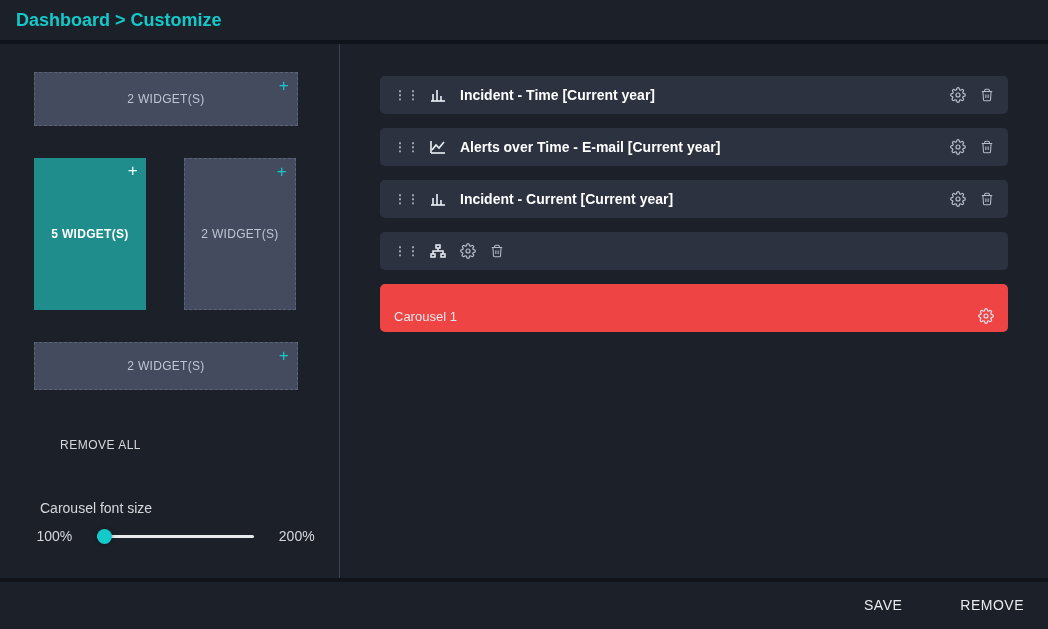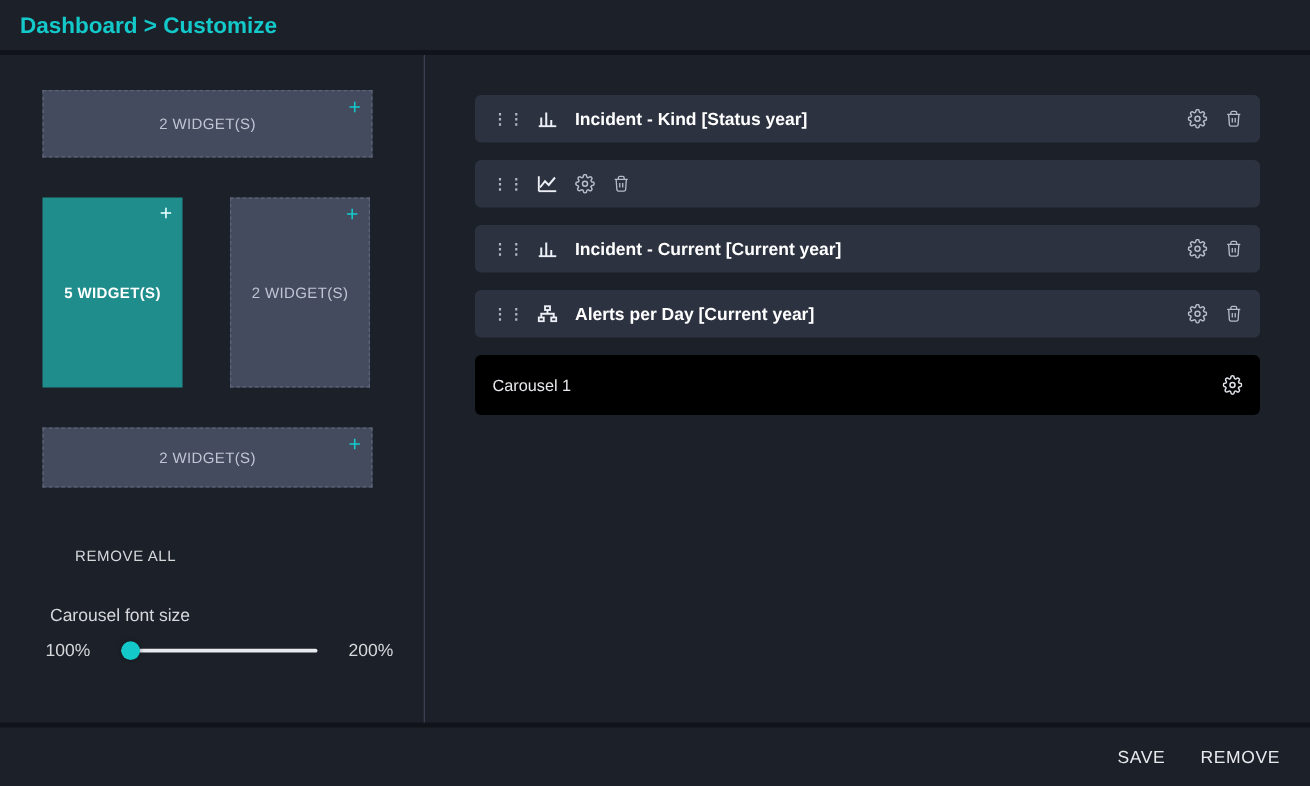--- a/index.html
+++ b/index.html
@@ -90,21 +90,21 @@
   
   .remove-all {
     margin-left: 40px;
     margin-top: 48px;
     font-size: 12px;
     letter-spacing: 0.5px;
   }
   
   .slider-block {
     margin-left: 12px;
-    margin-top: 32px;
+    margin-top: 48px;
   }
   .slider-label { font-size: 14px; color: #d6d8dc; margin-bottom: 12px; margin-left: 8px; }
   .slider-row { display: flex; align-items: center; gap: 20px; font-size: 14px; }
   .slider-row span { width: 48px; text-align: center; }
   .track {
     position: relative;
     width: 170px;
     height: 3px;
     background: #e8eaee;
     border-radius: 2px;
@@ -137,41 +137,41 @@
     color: #fff;
     font-weight: bold;
   }
   .widget-row .grip { color: #aeb4c2; margin-right: 10px; font-size: 12px; cursor: grab; letter-spacing: 1px; }
   .widget-row .type-icon { color: #eceff5; margin-right: 12px; width: 18px; text-align: center; }
   .widget-row .title { flex: 1; }
   .widget-row .actions { display: flex; gap: 14px; color: #b6bcc9; }
   .widget-row .actions .ico { cursor: pointer; }
   
   .carousel-row {
-    background: #000000;
+    background: #ef4444;
     border-radius: 5px;
     height: 48px;
     display: flex;
-    align-items: center;
+    align-items: flex-end;
     padding: 8px 14px;
     font-size: 13px;
     color: #e6e8ec;
     position: relative;
   }
   .carousel-row .title { flex: 1; }
   .carousel-row .gear { color: #e0e3ea; cursor: pointer; }
   
   .footer {
     height: 50px;
     border-top: 4px solid #10141a;
     display: flex;
     justify-content: flex-end;
     align-items: center;
     padding: 0 24px;
-    gap: 28px;
+    gap: 58px;
     font-size: 14px;
     letter-spacing: 0.5px;
     color: #e8eaee;
   }
   .footer span { cursor: pointer; }
   
   svg { display: block; }
 </style>
 </head>
 <body>
@@ -225,21 +225,21 @@
       <span class="type-icon">
         <svg width="16" height="14" viewBox="0 0 16 14">
             <g fill="none" stroke="currentColor" stroke-width="1.6">
               <path d="M1 13h14"></path>
               <path d="M3 13V6"></path>
               <path d="M7 13V2"></path>
               <path d="M11 13V8"></path>
             </g>
           </svg>
       </span>
-      <span class="title">Incident - Kind [Status year]</span>
+      <span class="title">Incident - Time [Current year]</span>
       <span class="actions">
         <span class="ico">
           <svg width="16" height="16" viewBox="0 0 24 24" fill="none" stroke="currentColor" stroke-width="1.8">
               <circle cx="12" cy="12" r="3"></circle>
               <path d="M19.4 15a1.7 1.7 0 0 0 .34 1.87l.06.06a2 2 0 1 1-2.83 2.83l-.06-.06a1.7 1.7 0 0 0-1.87-.34 1.7 1.7 0 0 0-1 1.55V21a2 2 0 1 1-4 0v-.09a1.7 1.7 0 0 0-1-1.55 1.7 1.7 0 0 0-1.87.34l-.6.06a2 2 0 1 1-2.83-2.83l.06-.06a1.7 1.7 0 0 0 .34-1.87 1.7 1.7 0 0 0-1.55-1H3a2 2 0 1 1 0-4h.09a1.7 1.7 0 0 0 1.55-1 1.7 1.7 0 0 0-.34-1.87l-.06-.06a2 2 0 1 1 2.83-2.83l.06.06a1.7 1.7 0 0 0 1.87.34H9a1.7 1.7 0 0 0 1-1.55V3a2 2 0 1 1 4 0v.09a1.7 1.7 0 0 0 1 1.55 1.7 1.7 0 0 0 1.87-.34l.06-.06a2 2 0 1 1 2.83 2.83l-.06.06a1.7 1.7 0 0 0-.34 1.87V9a1.7 1.7 0 0 0 1.55 1H21a2 2 0 1 1 0 4h-.09a1.7 1.7 0 0 0-1.55 1z"></path>
             </svg>
         </span>
         <span class="ico">
           <svg width="14" height="16" viewBox="0 0 24 24" fill="none" stroke="currentColor" stroke-width="1.8">
               <path d="M3 6h18"></path>
@@ -256,20 +256,21 @@
       <span class="grip">⋮⋮</span>
       <span class="type-icon">
         <svg width="16" height="14" viewBox="0 0 16 14">
             <g fill="none" stroke="currentColor" stroke-width="1.6">
               <path d="M1 13h14"></path>
               <path d="M1 13V1"></path>
               <path d="M2 10l4-5 3 3 5-6"></path>
             </g>
           </svg>
       </span>
+      <span class="title">Alerts over Time - E-mail [Current year]</span>
       <span class="actions">
         <span class="ico">
           <svg width="16" height="16" viewBox="0 0 24 24" fill="none" stroke="currentColor" stroke-width="1.8">
               <circle cx="12" cy="12" r="3"></circle>
               <path d="M19.4 15a1.7 1.7 0 0 0 .34 1.87l.06.06a2 2 0 1 1-2.83 2.83l-.06-.06a1.7 1.7 0 0 0-1.87-.34 1.7 1.7 0 0 0-1 1.55V21a2 2 0 1 1-4 0v-.09a1.7 1.7 0 0 0-1-1.55 1.7 1.7 0 0 0-1.87.34l-.6.06a2 2 0 1 1-2.83-2.83l.06-.06a1.7 1.7 0 0 0 .34-1.87 1.7 1.7 0 0 0-1.55-1H3a2 2 0 1 1 0-4h.09a1.7 1.7 0 0 0 1.55-1 1.7 1.7 0 0 0-.34-1.87l-.06-.06a2 2 0 1 1 2.83-2.83l.06.06a1.7 1.7 0 0 0 1.87.34H9a1.7 1.7 0 0 0 1-1.55V3a2 2 0 1 1 4 0v.09a1.7 1.7 0 0 0 1 1.55 1.7 1.7 0 0 0 1.87-.34l.06-.06a2 2 0 1 1 2.83 2.83l-.06.06a1.7 1.7 0 0 0-.34 1.87V9a1.7 1.7 0 0 0 1.55 1H21a2 2 0 1 1 0 4h-.09a1.7 1.7 0 0 0-1.55 1z"></path>
             </svg>
         </span>
         <span class="ico">
           <svg width="14" height="16" viewBox="0 0 24 24" fill="none" stroke="currentColor" stroke-width="1.8">
               <path d="M3 6h18"></path>
@@ -317,21 +318,20 @@
     <div class="widget-row">
       <span class="grip">⋮⋮</span>
       <span class="type-icon">
         <svg width="16" height="14" viewBox="0 0 16 14" fill="none" stroke="currentColor" stroke-width="1.5">
             <rect x="6" y="1" width="4" height="3"></rect>
             <rect x="1" y="10" width="4" height="3"></rect>
             <rect x="11" y="10" width="4" height="3"></rect>
             <path d="M8 4v3M8 7H3v3M8 7h5v3"></path>
           </svg>
       </span>
-      <span class="title">Alerts per Day [Current year]</span>
       <span class="actions">
         <span class="ico">
           <svg width="16" height="16" viewBox="0 0 24 24" fill="none" stroke="currentColor" stroke-width="1.8">
               <circle cx="12" cy="12" r="3"></circle>
               <path d="M19.4 15a1.7 1.7 0 0 0 .34 1.87l.06.06a2 2 0 1 1-2.83 2.83l-.06-.06a1.7 1.7 0 0 0-1.87-.34 1.7 1.7 0 0 0-1 1.55V21a2 2 0 1 1-4 0v-.09a1.7 1.7 0 0 0-1-1.55 1.7 1.7 0 0 0-1.87.34l-.6.06a2 2 0 1 1-2.83-2.83l.06-.06a1.7 1.7 0 0 0 .34-1.87 1.7 1.7 0 0 0-1.55-1H3a2 2 0 1 1 0-4h.09a1.7 1.7 0 0 0 1.55-1 1.7 1.7 0 0 0-.34-1.87l-.06-.06a2 2 0 1 1 2.83-2.83l.06.06a1.7 1.7 0 0 0 1.87.34H9a1.7 1.7 0 0 0 1-1.55V3a2 2 0 1 1 4 0v.09a1.7 1.7 0 0 0 1 1.55 1.7 1.7 0 0 0 1.87-.34l.06-.06a2 2 0 1 1 2.83 2.83l-.06.06a1.7 1.7 0 0 0-.34 1.87V9a1.7 1.7 0 0 0 1.55 1H21a2 2 0 1 1 0 4h-.09a1.7 1.7 0 0 0-1.55 1z"></path>
             </svg>
         </span>
         <span class="ico">
           <svg width="14" height="16" viewBox="0 0 24 24" fill="none" stroke="currentColor" stroke-width="1.8">
               <path d="M3 6h18"></path>

